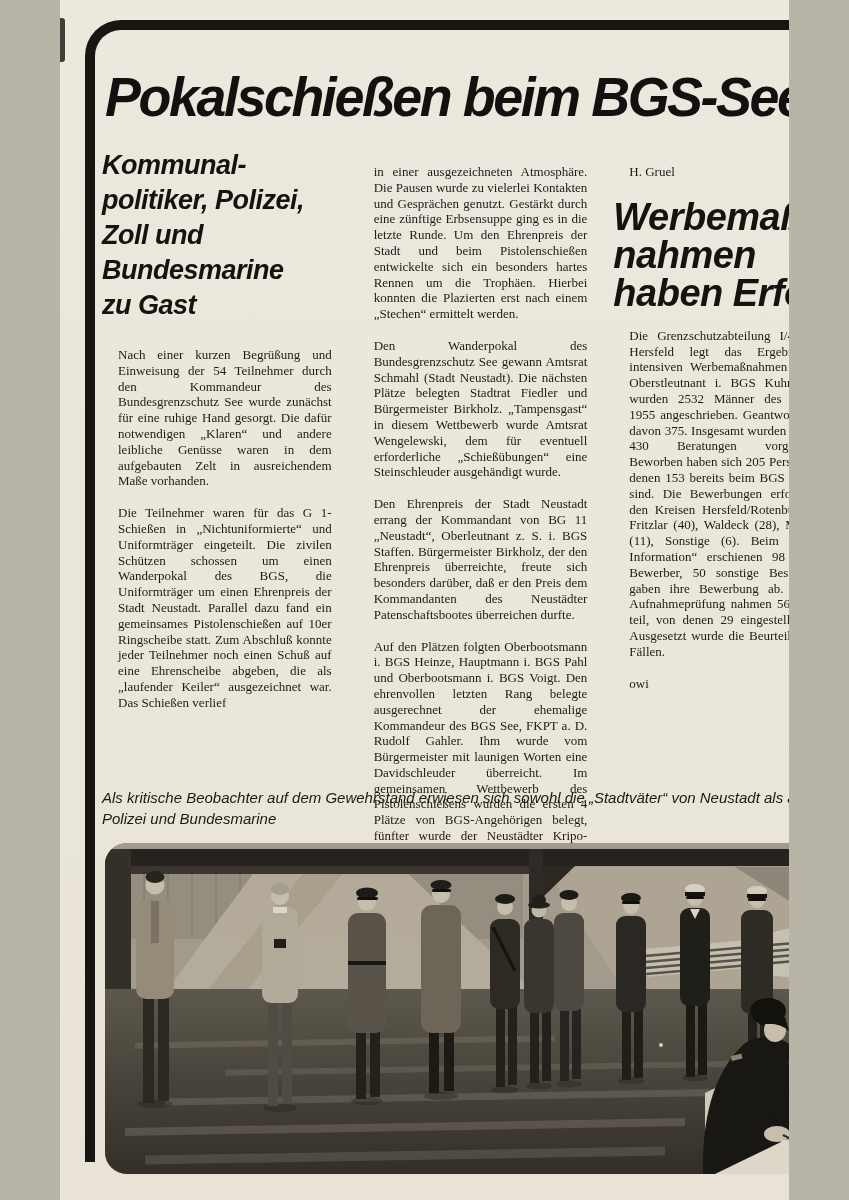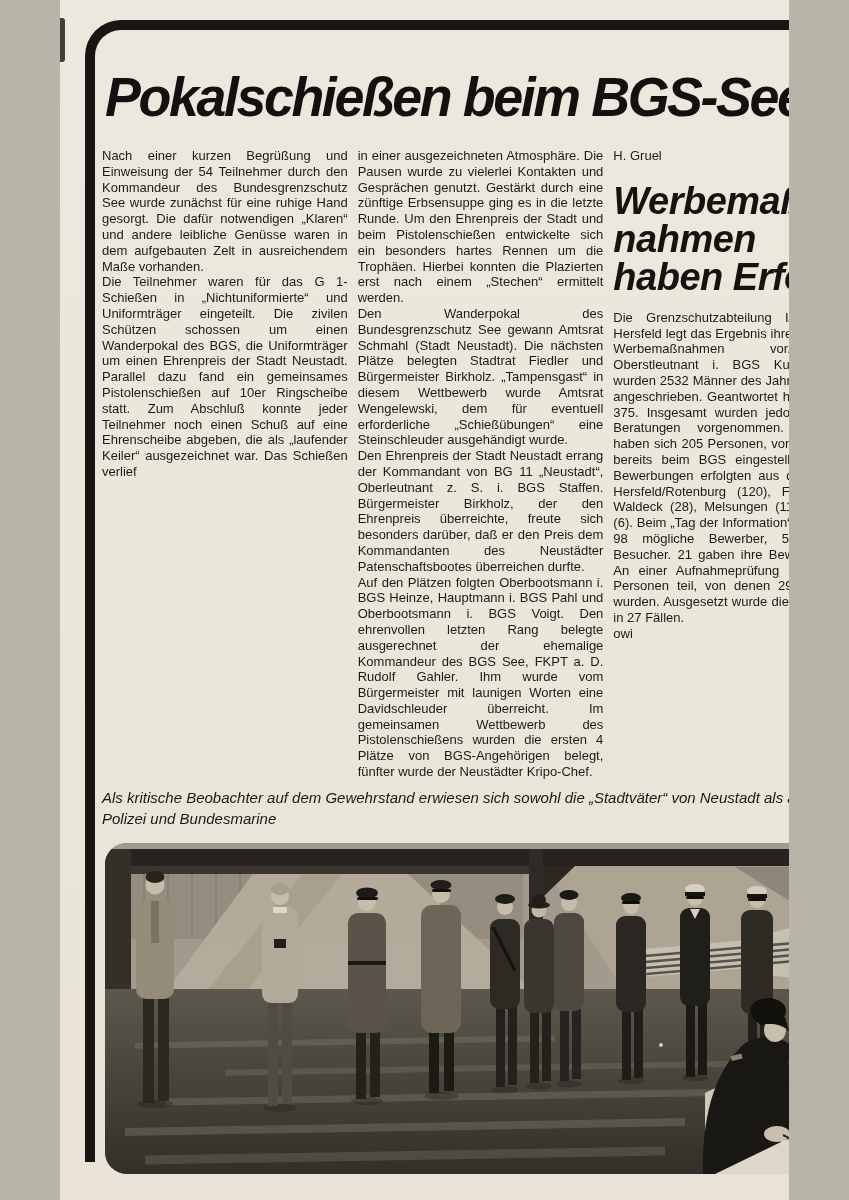--- a/index.html
+++ b/index.html
@@ -23,21 +23,21 @@
     position:absolute; left:42px; top:148px; width:757px;
     display:flex; gap:10px;
     font-size:13px; line-height:15.8px; text-align:justify;
   }
   .col { flex:1; min-width:0; }
   .col h2 {
     margin:0 0 24px 0; font-size:27px; line-height:35px;
     font-weight:bold; font-style:italic; letter-spacing:-.5px; text-align:left; color:#15130f;
   }
   .col h2.second { font-size:38px; line-height:38px; margin:18px 0 14px 0; }
-  .col p { margin:0; hyphens:auto; -webkit-hyphens:auto; }
+  .col p { margin:16px; hyphens:auto;font-family:Liberation Serif, serif; -webkit-hyphens:auto; }
   .byline { text-align:left; padding-right:8px; margin:4px 0 0 0; }
   .caption {
     position:absolute; left:42px; top:787px; width:757px;
     font-style:italic; font-size:15px; line-height:21px; color:#1b1916;
   }
   .caption .credit { position:absolute; right:2px; top:21px; font-style:italic; }
   .photo {
     position:absolute; left:45px; top:843px; width:746px; height:331px;
     border-radius:22px; overflow:hidden; background:#8f897d;
     box-shadow:0 0 0 1px rgba(40,36,30,.25) inset;
@@ -57,20 +57,27 @@
   <div class="speck" style="left:839px;top:92px;width:3px;height:14px;"></div>
   <div class="speck" style="left:835px;top:150px;width:4px;height:8px;"></div>
 
   <div class="frame"></div>
 
   <h1 class="title">Pokalschießen beim BGS-See</h1>
 
   <div class="columns">
 
     <div class="col">
+      <h2>
+        <div>Kommunal-</div>
+        <div>politiker, Polizei,</div>
+        <div>Zoll und</div>
+        <div>Bundesmarine</div>
+        <div>zu Gast</div>
+      </h2>
       <p>Nach einer kurzen Begrüßung und Einweisung der 54 Teilnehmer durch den Kommandeur des Bundesgrenzschutz See wurde zunächst für eine ruhige Hand gesorgt. Die dafür notwendigen „Klaren“ und andere leibliche Genüsse waren in dem aufgebauten Zelt in ausreichendem Maße vorhanden.</p>
       <p>Die Teilnehmer waren für das G 1-Schießen in „Nichtuniformierte“ und Uniformträger eingeteilt. Die zivilen Schützen schossen um einen Wanderpokal des BGS, die Uniformträger um einen Ehrenpreis der Stadt Neustadt. Parallel dazu fand ein gemeinsames Pistolenschießen auf 10er Ringscheibe statt. Zum Abschluß konnte jeder Teilnehmer noch einen Schuß auf eine Ehrenscheibe abgeben, die als „laufender Keiler“ ausgezeichnet war. Das Schießen verlief</p>
     </div>
 
     <div class="col">
       <p>in einer ausgezeichneten Atmosphäre. Die Pausen wurde zu vielerlei Kontakten und Gesprächen genutzt. Gestärkt durch eine zünftige Erbsensuppe ging es in die letzte Runde. Um den Ehrenpreis der Stadt und beim Pistolenschießen entwickelte sich ein besonders hartes Rennen um die Trophäen. Hierbei konnten die Plazierten erst nach einem „Stechen“ ermittelt werden.</p>
       <p>Den Wanderpokal des Bundesgrenzschutz See gewann Amtsrat Schmahl (Stadt Neustadt). Die nächsten Plätze belegten Stadtrat Fiedler und Bürgermeister Birkholz. „Tampensgast“ in diesem Wettbewerb wurde Amtsrat Wengelewski, dem für eventuell erforderliche „Schießübungen“ eine Steinschleuder ausgehändigt wurde.</p>
       <p>Den Ehrenpreis der Stadt Neustadt errang der Kommandant von BG 11 „Neustadt“, Oberleutnant z. S. i. BGS Staffen. Bürgermeister Birkholz, der den Ehrenpreis überreichte, freute sich besonders darüber, daß er den Preis dem Kommandanten des Neustädter Patenschaftsbootes überreichen durfte.</p>
       <p>Auf den Plätzen folgten Oberbootsmann i. BGS Heinze, Hauptmann i. BGS Pahl und Oberbootsmann i. BGS Voigt. Den ehrenvollen letzten Rang belegte ausgerechnet der ehemalige Kommandeur des BGS See, FKPT a. D. Rudolf Gahler. Ihm wurde vom Bürgermeister mit launigen Worten eine Davidschleuder überreicht. Im gemeinsamen Wettbewerb des Pistolenschießens wurden die ersten 4 Plätze von BGS-Angehörigen belegt, fünfter wurde der Neustädter Kripo-Chef.</p>
     </div>

